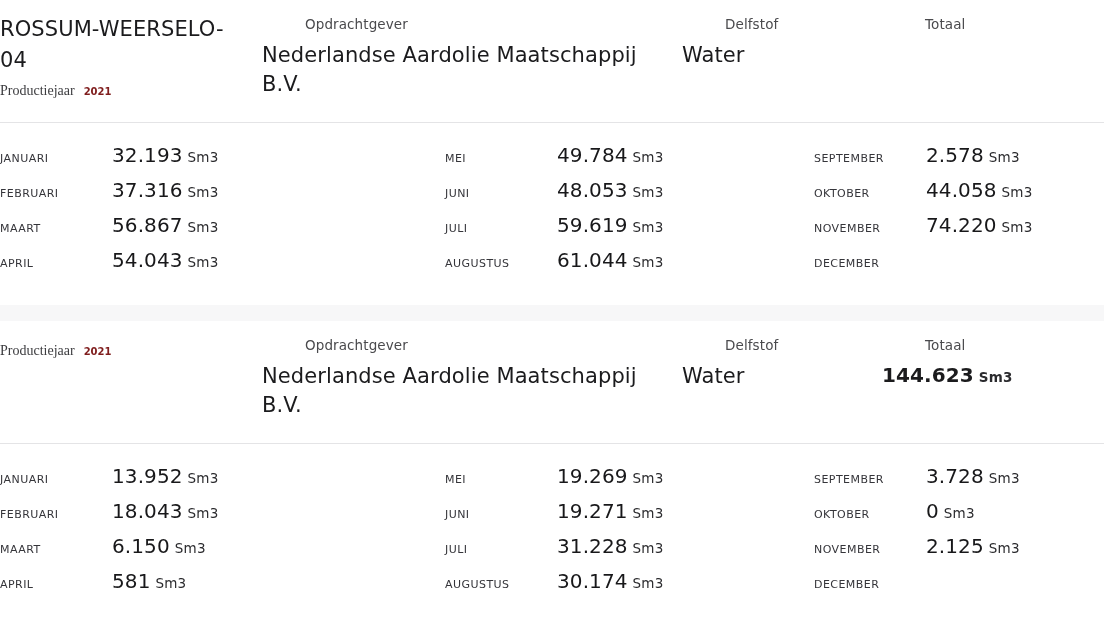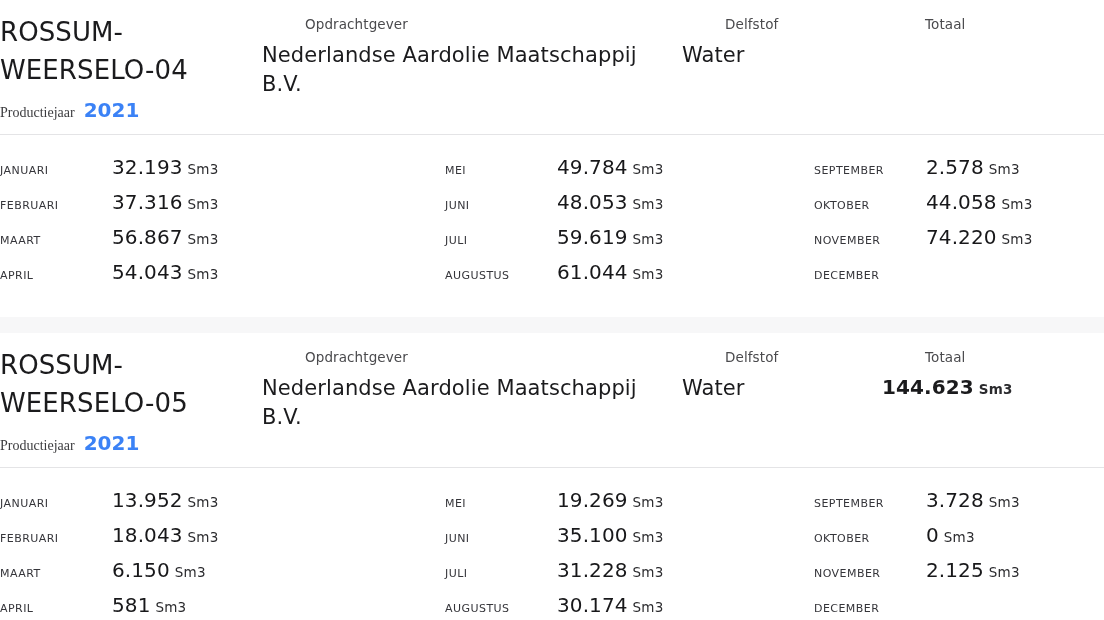--- a/index.html
+++ b/index.html
@@ -40,42 +40,42 @@
     padding: 14px 0 12px 30px;
     min-height: 122px;
   }
 
   .col-title   { width: 262px; flex: none; padding-right: 16px; }
   .col-client  { width: 420px; flex: none; }
   .col-mineral { width: 200px; flex: none; }
   .col-total   { width: 220px; flex: none; }
 
   .well-name {
-    font-size: 26px;
+    font-size: 21px;
     font-weight: 400;
     color: #1b1b1d;
     line-height: 1.46;
     letter-spacing: .1px;
   }
 
   .prod-year-row {
     margin-top: 8px;
     display: flex;
     align-items: baseline;
     gap: 9px;
   }
   .prod-year-label {
     font-size: 14px;
     color: #3b3b3e;
     font-weight: 400;
     font-family: Liberation Serif, serif;
   }
   .prod-year-value {
-    font-size: 20px;
-    color: #3b82f6;
+    font-size: 10px;
+    color: #7f1d1d;
     font-weight: 700;
   }
 
   .field-label {
     font-size: 13.5px;
     color: #4a4a4d;
     font-weight: 400;
     line-height: 1.5;
     letter-spacing: .1px;
     margin-left: 43px;
@@ -235,21 +235,20 @@
       </div>
     </div>
   </div>
 
   <div class="gap"></div>
 
   <div class="card">
     <div class="card-header">
 
       <div class="col-title">
-        <div class="well-name">ROSSUM-WEERSELO-05</div>
         <div class="prod-year-row">
           <span class="prod-year-label">Productiejaar</span>
           <span class="prod-year-value">2021</span>
         </div>
       </div>
 
       <div class="col-client">
         <div class="field-label">Opdrachtgever</div>
         <div class="field-value">Nederlandse Aardolie Maatschappij B.V.</div>
       </div>
@@ -287,21 +286,21 @@
             <span class="month-value"><span>581</span><span class="unit">Sm3</span></span>
           </div>
       </div>
       <div class="month-col c2">
         <div class="month-row">
             <span class="month-name">MEI</span>
             <span class="month-value"><span>19.269</span><span class="unit">Sm3</span></span>
           </div>
         <div class="month-row">
             <span class="month-name">JUNI</span>
-            <span class="month-value"><span>35.100</span><span class="unit">Sm3</span></span>
+            <span class="month-value"><span>19.271</span><span class="unit">Sm3</span></span>
           </div>
         <div class="month-row">
             <span class="month-name">JULI</span>
             <span class="month-value"><span>31.228</span><span class="unit">Sm3</span></span>
           </div>
         <div class="month-row">
             <span class="month-name">AUGUSTUS</span>
             <span class="month-value"><span>30.174</span><span class="unit">Sm3</span></span>
           </div>
       </div>

